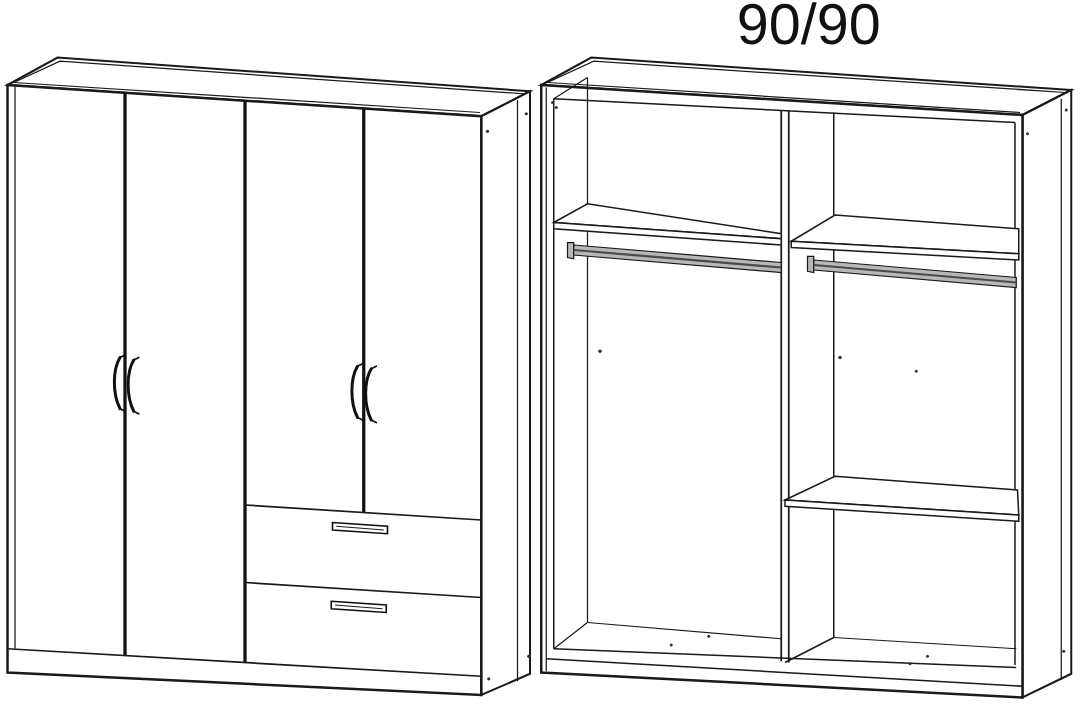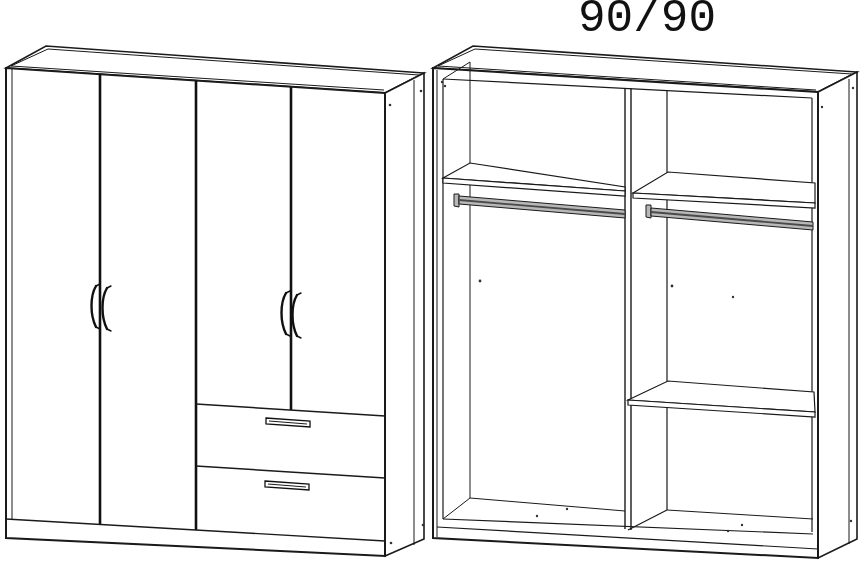--- a/index.html
+++ b/index.html
@@ -1,20 +1,20 @@
 <!DOCTYPE html>
 <html><head>
 <meta charset="utf-8">
 <style>
   html,body{margin:0;padding:0;background:#fff;}
   .canvas{
     position:relative;
     width:864px;height:565px;
     background:#ffffff;
-    font-family:Liberation Mono, monospace;
+    font-family:Liberation Sans, sans-serif;
     overflow:hidden;
   }
   .title{
     position:absolute;
     left:552px;top:-7px;width:190px;
     text-align:center;
     font-size:46px;line-height:1.15;
     color:#111111;
     font-weight:400;
     letter-spacing:0;

